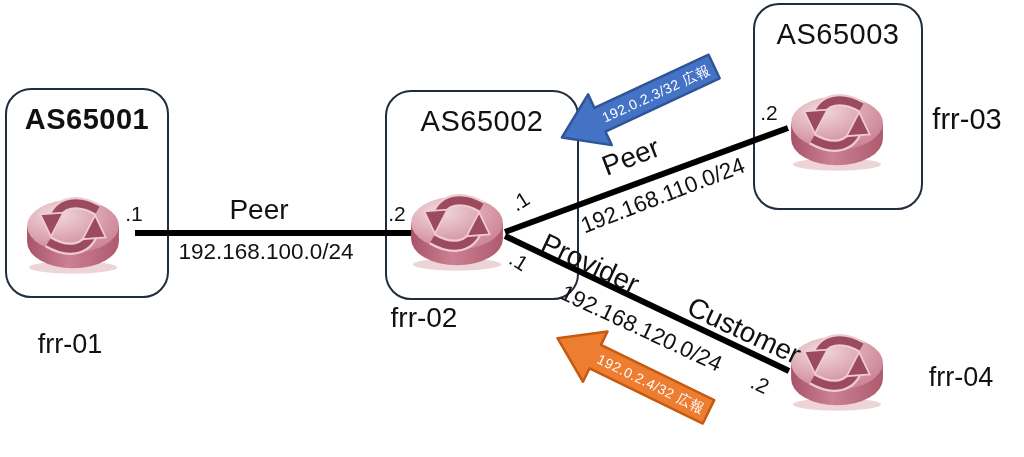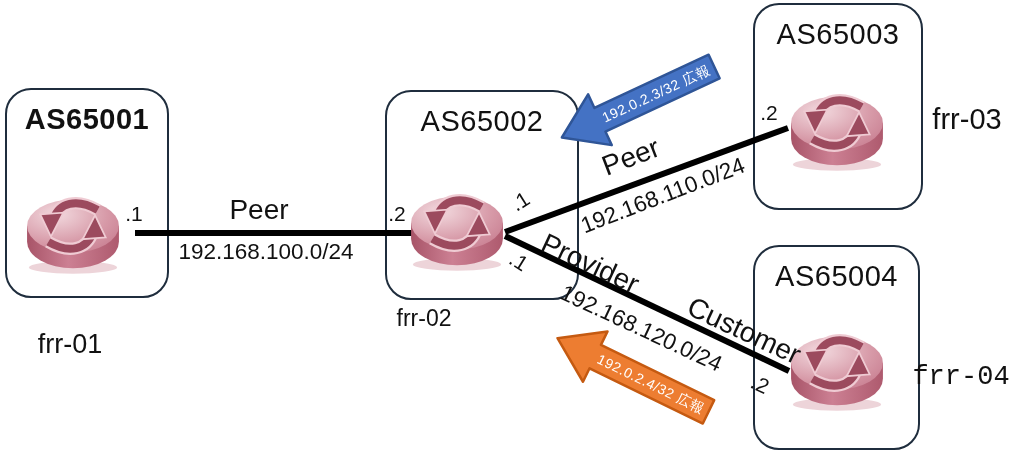--- a/index.html
+++ b/index.html
@@ -71,23 +71,20 @@
 
   <div class="as-box" style="left:5px;top:88px;width:164px;height:210px;font-weight:bold;">
     <div class="as-label">AS65001</div>
   </div>
   <div class="as-box" style="left:385px;top:90px;width:194px;height:210px;">
     <div class="as-label">AS65002</div>
   </div>
   <div class="as-box" style="left:753px;top:3px;width:170px;height:207px;">
     <div class="as-label">AS65003</div>
   </div>
-  <div class="as-box" style="left:753px;top:245px;width:167px;height:205px;">
-    <div class="as-label">AS65004</div>
-  </div>
 
   <svg id="links-layer" width="1024" height="457">
     <line x1="135" y1="233" x2="413" y2="233"></line>
     <line x1="505" y1="232" x2="788" y2="128"></line>
     <line x1="505" y1="236" x2="789" y2="371"></line>
   </svg>
 
   <svg class="router" viewBox="0 0 120 96" style="left:20px;top:190px;">
       <use href="#router-sym"></use>
     </svg>
@@ -95,23 +92,23 @@
       <use href="#router-sym"></use>
     </svg>
   <svg class="router" viewBox="0 0 120 96" style="left:784px;top:87px;">
       <use href="#router-sym"></use>
     </svg>
   <svg class="router" viewBox="0 0 120 96" style="left:784px;top:327px;">
       <use href="#router-sym"></use>
     </svg>
 
   <div class="lbl" style="left:70px;top:320px;font-size:27px;margin-top:24px;">frr-01</div>
-  <div class="lbl" style="left:424px;top:318px;font-size:23px;">frr-02</div>
+  <div class="lbl" style="left:424px;top:318px;font-size:28px;">frr-02</div>
   <div class="lbl" style="left:967px;top:119px;font-size:29px;">frr-03</div>
-  <div class="lbl" style="left:961px;top:377px;font-size:27px;font-family:Liberation Mono, monospace;">frr-04</div>
+  <div class="lbl" style="left:961px;top:377px;font-size:27px;">frr-04</div>
 
   <div class="lbl" style="left:259px;top:210px;font-size:28px;">Peer</div>
   <div class="lbl" style="left:266px;top:252px;font-size:22.5px;">192.168.100.0/24</div>
 
   <div class="lbl" style="left:631px;top:157px;font-size:28px;--r:-21deg;">Peer</div>
   <div class="lbl" style="left:663px;top:196px;font-size:22.5px;--r:-21deg;">192.168.110.0/24</div>
 
   <div class="lbl" style="left:590px;top:264px;font-size:28px;--r:25deg;">Provider</div>
   <div class="lbl" style="left:744px;top:331px;font-size:28px;--r:25deg;">Customer</div>
   <div class="lbl" style="left:641px;top:329px;font-size:22.5px;--r:25deg;">192.168.120.0/24</div>

